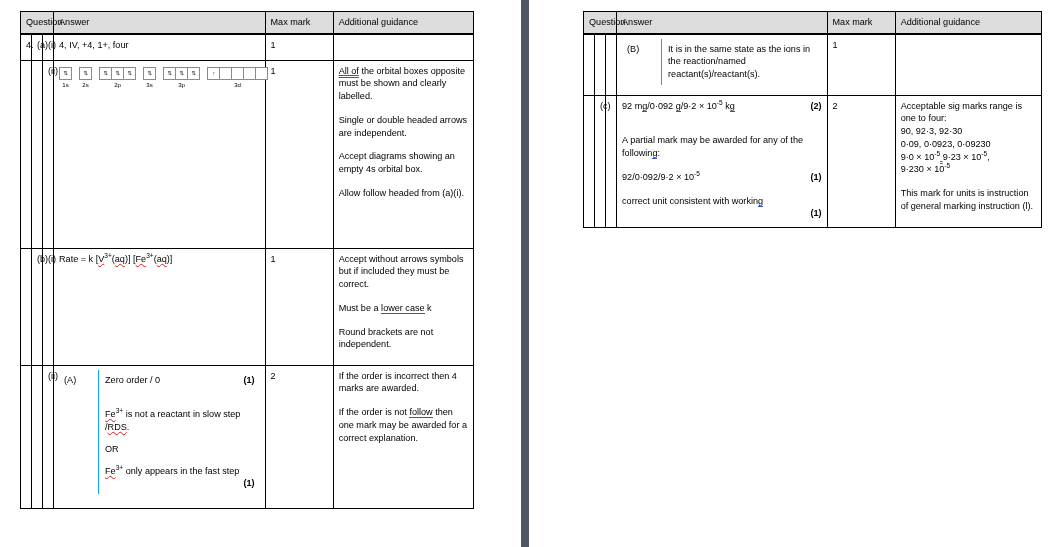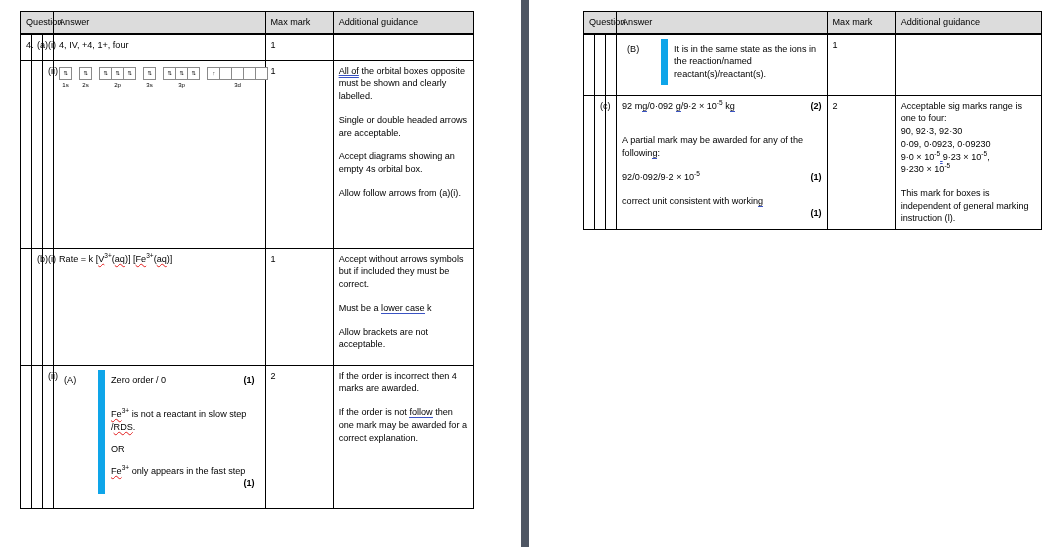--- a/index.html
+++ b/index.html
@@ -89,21 +89,21 @@
     border-collapse: collapse;
   }
   .split > .sp-lab {
     display: table-cell;
     width: 30px;
     vertical-align: top;
   }
   .split > .sp-body {
     display: table-cell;
     vertical-align: top;
-    border-left: 7px solid #0ea5e9;
+    border-left: 1px solid #0ea5e9;
     padding-left: 6px;
   }
   td.tight { padding: 0; }
   td.tight .split > .sp-lab { padding: 4px 4px 4px 5px; }
   td.tight .split > .sp-body { padding: 4px 5px 4px 6px; }
 
   p.l { margin: 0 0 0 0; }
   p.gap { margin: 0 0 11px 0; }
   p.gap-sm { margin: 0 0 9px 0; }
   p.gap-lg { margin: 0 0 22px 0; }
@@ -247,38 +247,38 @@
                   <div class="orb-box"></div>
                 </div>
                 <div class="orb-label">3d</div>
               </div>
 
             </div>
           </td>
           <td class="c-mark mark-num">1</td>
           <td class="c-guid">
             <p class="l gap"><span class="sq-blue">All of</span> the orbital boxes opposite must be shown and clearly labelled.</p>
-            <p class="l gap">Single or double headed arrows are acceptable.</p>
+            <p class="l gap">Single or double headed arrows are independent.</p>
             <p class="l gap">Accept diagrams showing an empty 4s orbital box.</p>
-            <p class="l">Allow follow arrows from (a)(i).</p>
+            <p class="l">Allow follow headed from (a)(i).</p>
           </td>
         </tr>
 
         <tr style="height:117px">
           <td class="c-q1"></td>
           <td class="c-q2 center">(b)</td>
           <td class="c-q3 center">(i)</td>
           <td class="c-ans">
             <p class="l">Rate = k [<span class="sq-red">V</span><sup>3+</sup>(<span class="sq-red">aq</span>)] [<span class="sq-red">Fe</span><sup>3+</sup>(<span class="sq-red">aq</span>)]</p>
           </td>
           <td class="c-mark mark-num">1</td>
           <td class="c-guid">
             <p class="l gap">Accept without arrows symbols but if included they must be correct.</p>
             <p class="l gap">Must be a <span class="sq-blue-u">lower case</span> k</p>
-            <p class="l">Allow brackets are not acceptable.</p>
+            <p class="l">Round brackets are not independent.</p>
           </td>
         </tr>
 
         <tr style="height:143px">
           <td class="c-q1"></td>
           <td class="c-q2 center"></td>
           <td class="c-q3 center">(ii)</td>
           <td class="c-ans tight">
             <div class="split">
               <div class="sp-lab">(A)</div>
@@ -347,21 +347,21 @@
             <p class="l">correct unit consistent with workin<span class="sq-blue-u">g</span></p>
             <p class="l"><span class="mk">(1)</span><span class="clear"></span></p>
           </td>
           <td class="c-mark mark-num">2</td>
           <td class="c-guid">
             <p class="l">Acceptable sig marks range is one to four:</p>
             <p class="l">90, 92·3, 92·30</p>
             <p class="l">0·09, 0·0923, 0·09230</p>
             <p class="l">9·0 × 10<sup>-5</sup><span class="sq-blue">&nbsp;</span>9·23 × 10<sup>-5</sup>,</p>
             <p class="l gap">9·230 × 10<sup>-5</sup></p>
-            <p class="l">This mark for boxes is independent of general marking instruction (l).</p>
+            <p class="l">This mark for units is instruction of general marking instruction (l).</p>
           </td>
         </tr>
 
       </tbody>
     </table>
   </div>
 
 </div>
 
 </body></html>

